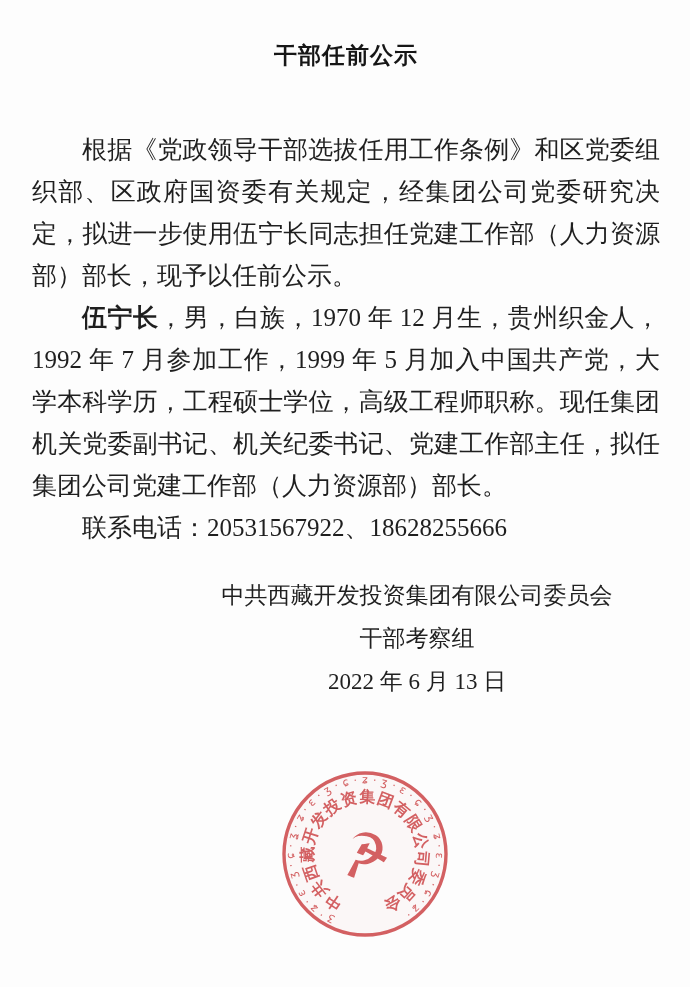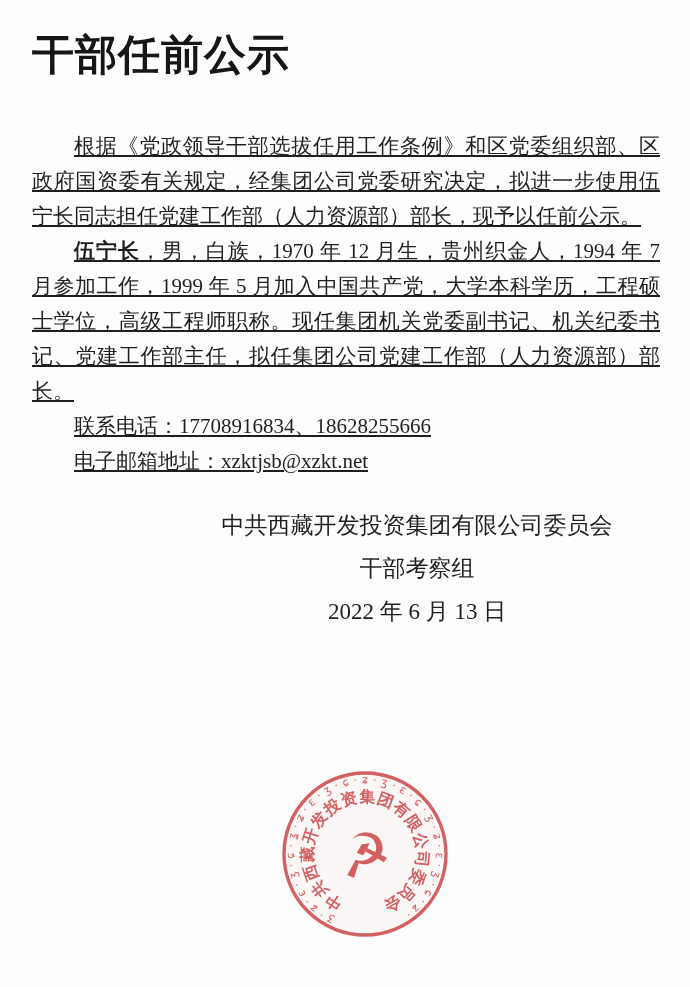--- a/index.html
+++ b/index.html
@@ -12,33 +12,32 @@
     overflow: hidden;
   }
   .page {
     position: relative;
     width: 690px; height: 987px;
     box-sizing: border-box;
     padding: 30px 30px 0 32px;
   }
   .doc-title {
     margin: 3px 0 0 0;
-    text-align: left;
-    font-size: 42px;
+    text-align: center;
+    font-size: 23px;
     font-weight: bold;
     letter-spacing: 1px;
     line-height: 45px;
     color: #161616;
   }
   .content {
-    font-size: 21px;
-    line-height: 35px;
+    font-size: 25px;
+    line-height: 42px;
     text-align: justify;
     text-justify: inter-character;
-    text-decoration: underline;
   }
   .content p { margin: 0; text-indent: 2em; }
   .content p.first { margin-top: 51px; }
   .bold-name { font-weight: bold; margin-top: 44px; }
   .signature {
     margin-top: 25px;
     margin-left: 105px;
     width: 560px;
     text-align: center;
     font-size: 23px;
@@ -60,23 +59,22 @@
 </style>
 </head>
 <body>
 
 <div class="page">
 
   <h1 class="doc-title">干部任前公示</h1>
 
   <div class="content">
     <p class="first">根据《党政领导干部选拔任用工作条例》和区党委组织部、区政府国资委有关规定，经集团公司党委研究决定，拟进一步使用伍宁长同志担任党建工作部（人力资源部）部长，现予以任前公示。</p>
-    <p><span class="bold-name">伍宁长</span><span>，男，白族，1970 年 12 月生，贵州织金人，1994 年 7 月参加工作，1999 年 5 月加入中国共产党，大学本科学历，工程硕士学位，高级工程师职称。现任集团机关党委副书记、机关纪委书记、党建工作部主任，拟任集团公司党建工作部（人力资源部）部长。</span></p>
-    <p>联系电话：17708916834、18628255666</p>
-    <p>电子邮箱地址：xzktjsb@xzkt.net</p>
+    <p><span class="bold-name">伍宁长</span><span>，男，白族，1970 年 12 月生，贵州织金人，1992 年 7 月参加工作，1999 年 5 月加入中国共产党，大学本科学历，工程硕士学位，高级工程师职称。现任集团机关党委副书记、机关纪委书记、党建工作部主任，拟任集团公司党建工作部（人力资源部）部长。</span></p>
+    <p>联系电话：20531567922、18628255666</p>
   </div>
 
   <div class="signature">
     <p class="sig-line">中共西藏开发投资集团有限公司委员会</p>
     <p class="sig-line">干部考察组</p>
     <p class="sig-line">2022 年 6 月 13 日</p>
   </div>
 
   <div class="seal">
     <svg width="170" height="170" viewBox="0 0 170 170">

